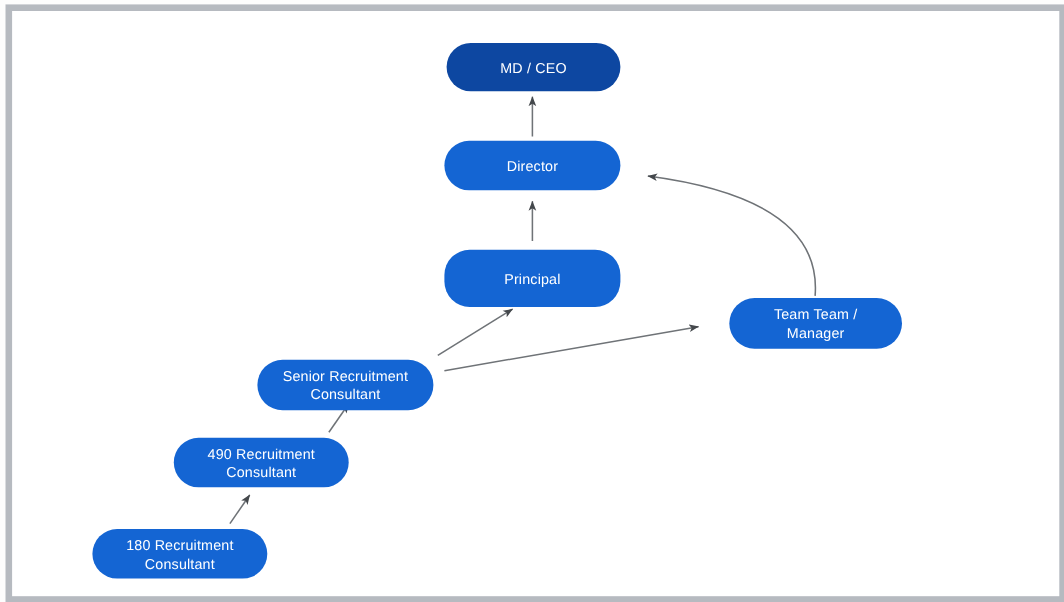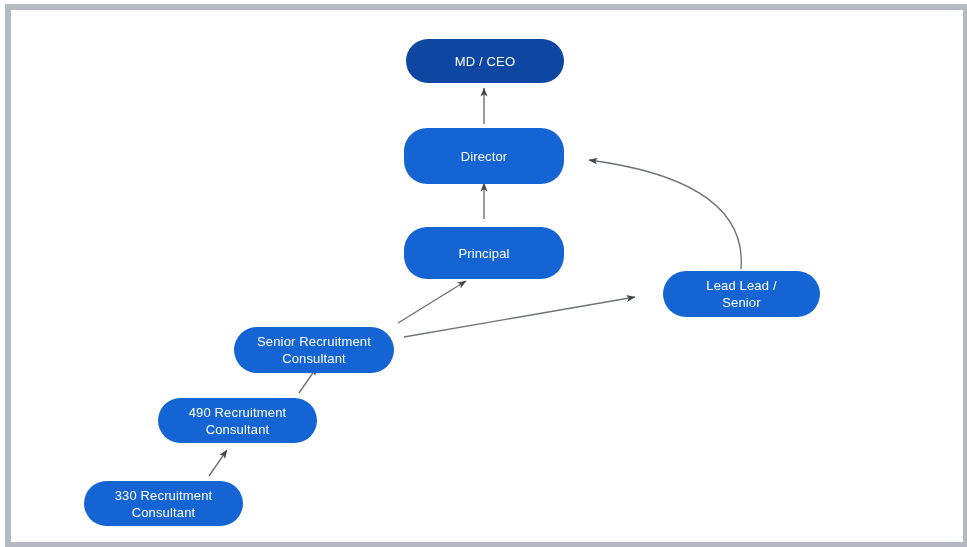--- a/index.html
+++ b/index.html
@@ -64,35 +64,35 @@
       <line x1="387" y1="313" x2="455" y2="271" fill="none" stroke="#6f7377" stroke-width="1.4" marker-end="url(#arrowhead)"></line>
       <line x1="393" y1="327" x2="624" y2="287" fill="none" stroke="#6f7377" stroke-width="1.4" marker-end="url(#arrowhead)"></line>
       <line x1="288" y1="383" x2="306" y2="357" fill="none" stroke="#6f7377" stroke-width="1.4" marker-end="url(#arrowhead)"></line>
       <line x1="198" y1="466" x2="216" y2="440" fill="none" stroke="#6f7377" stroke-width="1.4" marker-end="url(#arrowhead)"></line>
       <path d="M 730 259 Q 737 171 578 150" fill="none" stroke="#6f7377" stroke-width="1.4" marker-end="url(#arrowhead)"></path>
     </svg>
 
 <div class="node dark" style="left: 395px; top: 29px; width: 158px; height: 44px;">
       <div class="node-line">MD / CEO</div>
     </div>
-    <div class="node primary" style="left: 393px; top: 118px; width: 160px; height: 56px;">
+    <div class="node primary" style="left: 393px; top: 118px; width: 160px; height: 45px;">
       <div class="node-line">Director</div>
     </div>
     <div class="node primary" style="left: 393px; top: 217px; width: 160px; height: 52px;">
       <div class="node-line">Principal</div>
     </div>
     <div class="node primary" style="left: 223px; top: 317px; width: 160px; height: 46px;">
       <div class="node-line">Senior Recruitment</div>
       <div class="node-line">Consultant</div>
     </div>
     <div class="node primary" style="left: 147px; top: 388px; width: 159px; height: 45px;">
       <div class="node-line">490 Recruitment</div>
       <div class="node-line">Consultant</div>
     </div>
     <div class="node primary" style="left: 73px; top: 471px; width: 159px; height: 45px;">
-      <div class="node-line">330 Recruitment</div>
+      <div class="node-line">180 Recruitment</div>
       <div class="node-line">Consultant</div>
     </div>
     <div class="node primary" style="left: 652px; top: 261px; width: 157px; height: 46px;">
-      <div class="node-line">Lead Lead /</div>
-      <div class="node-line">Senior</div>
+      <div class="node-line">Team Team /</div>
+      <div class="node-line">Manager</div>
     </div>
   </div>
 
 </body></html>

